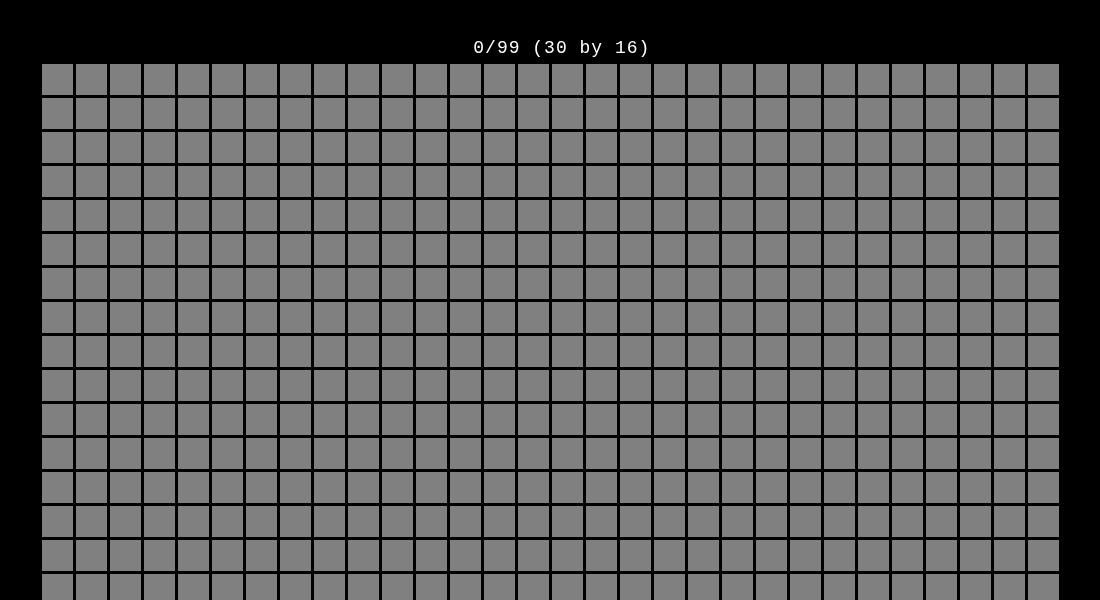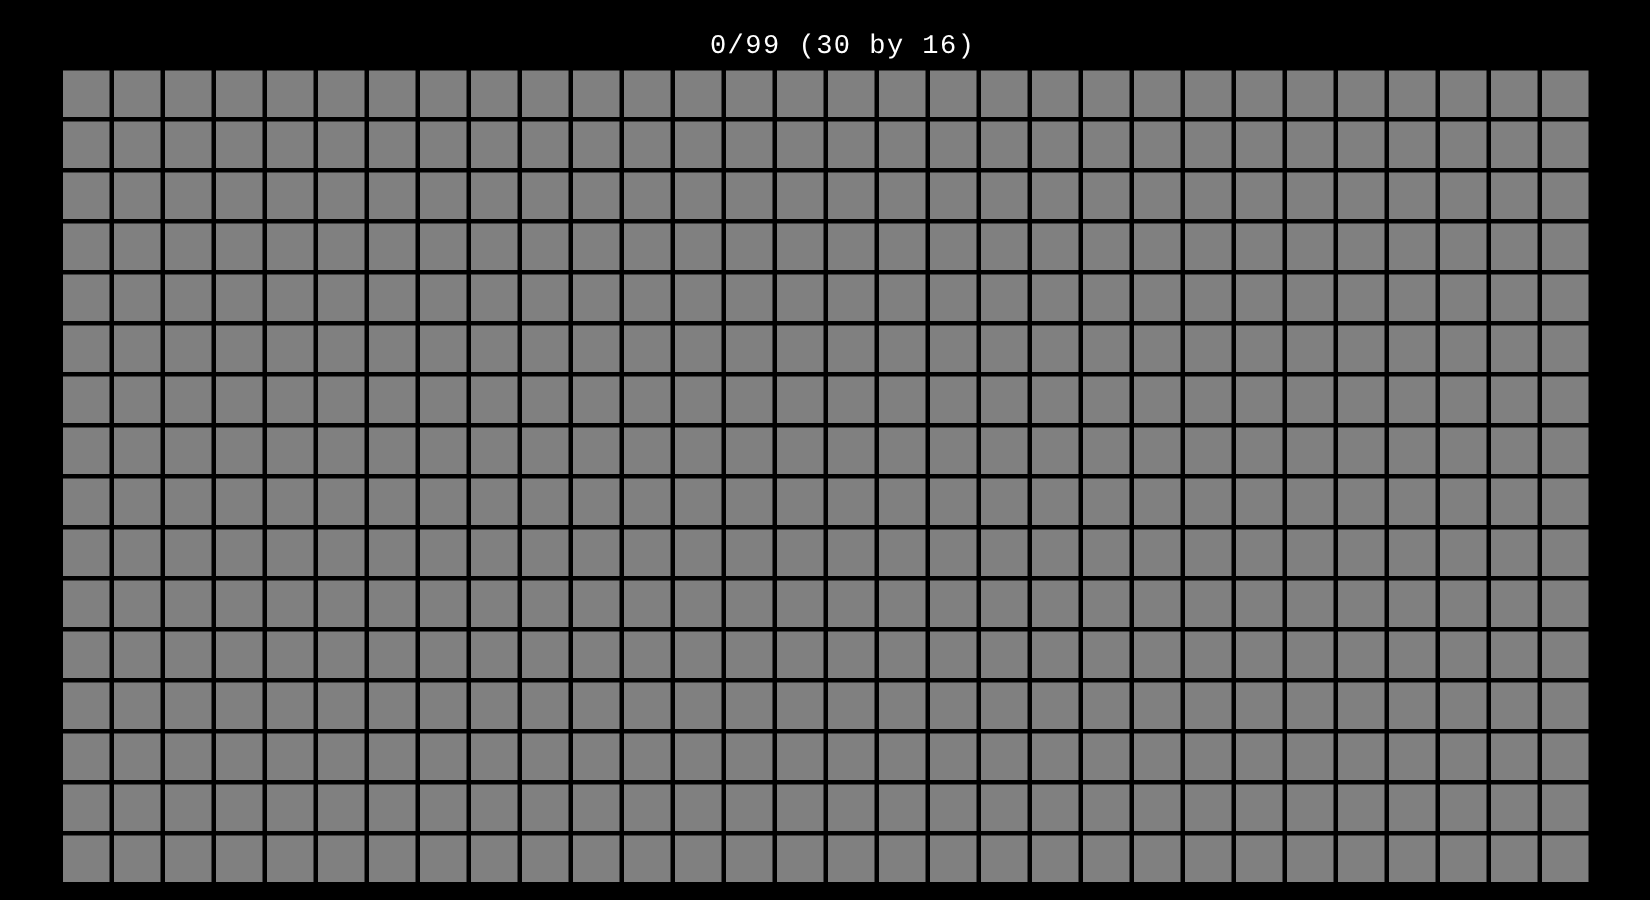--- a/index.html
+++ b/index.html
@@ -15,21 +15,21 @@
       overflow: hidden;
       display: flex;
       flex-direction: column;
       align-items: center;
     }
     .status-bar {
       color: #ffffff;
       font-size: 18px;
       font-weight: normal;
       letter-spacing: 1px;
-      padding-top: 1px;
+      padding-top: 18px;
       padding-bottom: 6px;
       text-align: center;
       white-space: pre;
     }
     .board-wrap {
       display: flex;
       justify-content: center;
       width: 100%;
     }
     .board {

